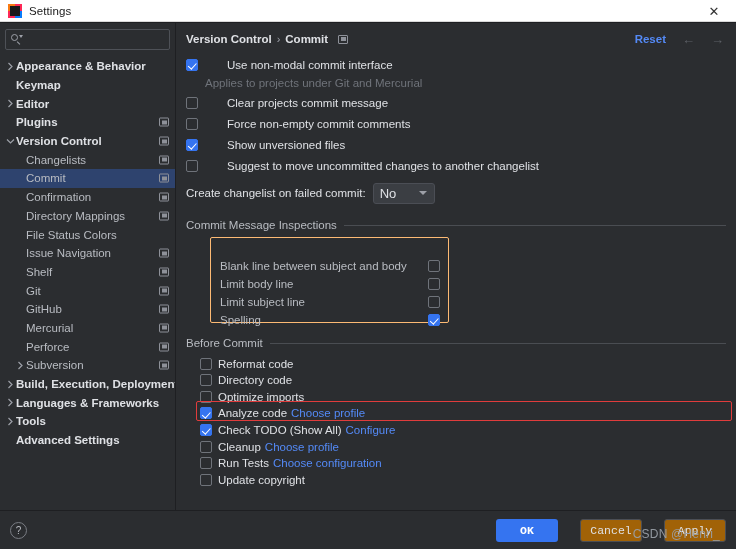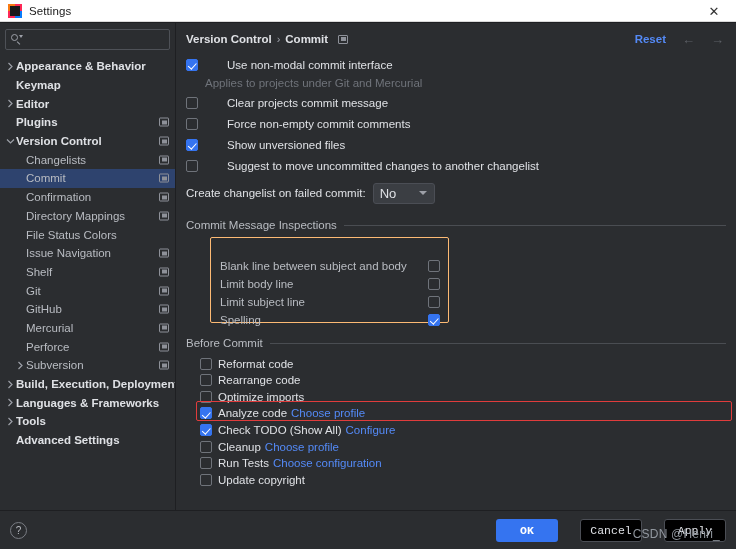--- a/index.html
+++ b/index.html
@@ -211,21 +211,21 @@
     display:flex; align-items:center; justify-content:center;
     color: #b9bcc2; font-size: 10px;
   }
   .btns { position:absolute; right: 10px; display:flex; gap: 22px; align-items:center;font-family:Liberation Mono, monospace; }
   .btn {
     height: 23px; min-width: 62px; border-radius: 3px;
     display:flex; align-items:center; justify-content:center;
     font-size: 11.5px; cursor: pointer;
   }
   .btn.primary { background:#3574f0; color:#fff; font-weight:bold; }
-  .btn.ghost { background:#000000; border:1px solid #4b4e55; color:#dfe1e5; }
+  .btn.ghost { background:#a16207; border:1px solid #4b4e55; color:#dfe1e5; }
   .watermark {
     position:absolute; right: 16px; bottom: 8px;
     font-size: 12px; color: #9aa0a8; opacity: .92;
     letter-spacing: .2px; pointer-events:none;
     font-family: "Liberation Sans", sans-serif;
   }
 </style>
 </head>
 <body>
 
@@ -460,21 +460,21 @@
         <span class="section-line"></span>
       </div>
 
       <div class="bc-list" id="bclist">
           <div class="bc-item">
             <span class="cb"></span>
             <span class="bc-text">Reformat code</span>
           </div>
           <div class="bc-item">
             <span class="cb"></span>
-            <span class="bc-text">Rearrange code</span>
+            <span class="bc-text">Directory code</span>
           </div>
           <div class="bc-item">
             <span class="cb"></span>
             <span class="bc-text">Optimize imports</span>
           </div>
           <div class="bc-item" style="position: relative;">
             <span class="cb checked"></span>
             <span class="bc-text">Analyze code</span>
             <span class="bc-link">Choose profile</span>
           </div>

